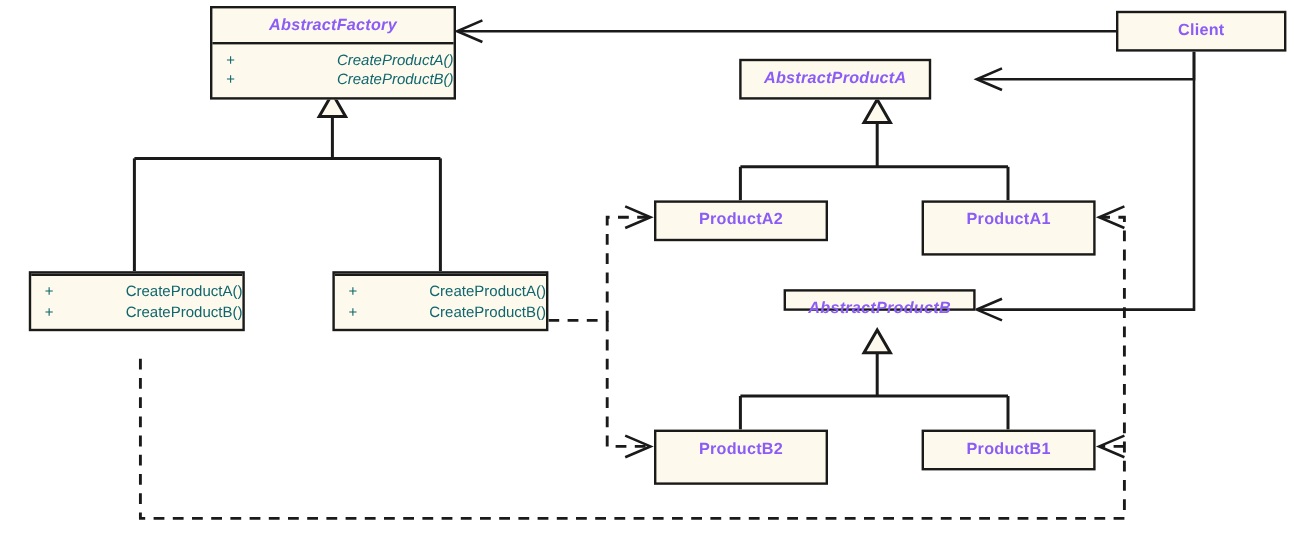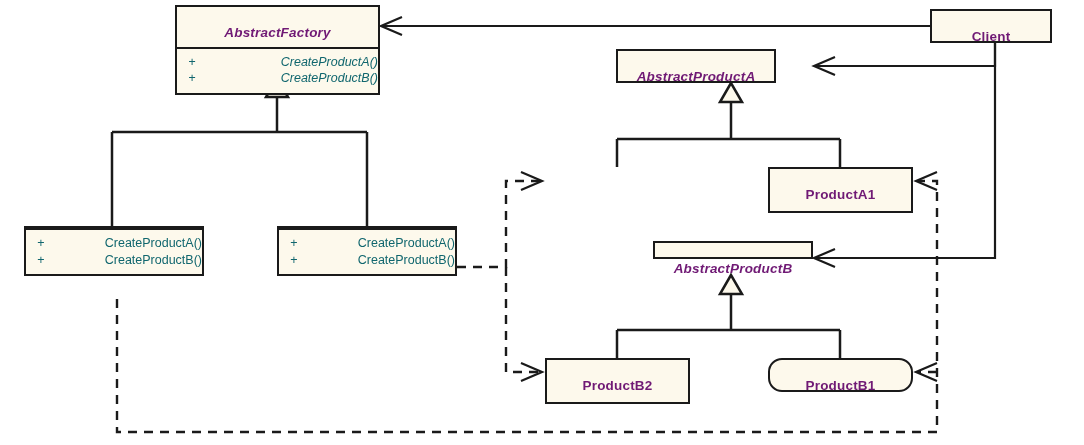--- a/index.html
+++ b/index.html
@@ -28,24 +28,24 @@
     position: absolute;
     box-sizing: border-box;
     background: #fdf9ec;
     border: 2px solid #1a1a1a;
     z-index: 5;
   }
   .uml-title {
     text-align: center;
     font-size: 13.5px;
     font-weight: bold;
-    color: #701a75;
+    color: #8b5cf6;
     letter-spacing: 0.2px;
     line-height: 1;
-    padding: 19px 4px 7px 4px;
+    padding: 7px 4px 7px 4px;
     white-space: nowrap;
   }
   .uml-title.abstract {
     font-style: italic;
   }
   .uml-compartment {
     border-top: 2px solid #1a1a1a;
     padding: 5px 0 6px 0;
   }
   .uml-member {
@@ -172,38 +172,41 @@
         <span class="vis">+</span>
         <span class="sig">CreateProductA()</span>
       </div>
       <div class="uml-member">
         <span class="vis">+</span>
         <span class="sig">CreateProductB()</span>
       </div>
     </div>
   </div>
 
-  <div class="uml-box" style="left:930px; top:9px; width:122px; height:34px;">
+  <div class="uml-box" style="left:930px; top:9px; width:142px; height:34px;">
     <div class="uml-title">Client</div>
   </div>
 
   <div class="uml-box" style="left:616px; top:49px; width:160px; height:34px;">
     <div class="uml-title abstract">AbstractProductA</div>
   </div>
 
+  <div class="uml-box" style="left:545px; top:167px; width:145px; height:34px;">
+    <div class="uml-title">ProductA2</div>
+  </div>
 
   <div class="uml-box" style="left:768px; top:167px; width:145px; height:46px;">
     <div class="uml-title">ProductA1</div>
   </div>
 
   <div class="uml-box" style="left:653px; top:241px; width:160px; height:18px;">
     <div class="uml-title abstract">AbstractProductB</div>
   </div>
 
   <div class="uml-box" style="left:545px; top:358px; width:145px; height:46px;">
     <div class="uml-title">ProductB2</div>
   </div>
 
-  <div class="uml-box" style="left:768px; top:358px; width:145px; height:34px;border-radius:14px;">
+  <div class="uml-box" style="left:768px; top:358px; width:145px; height:34px;">
     <div class="uml-title">ProductB1</div>
   </div>
 
 </div>
 
 </body></html>

